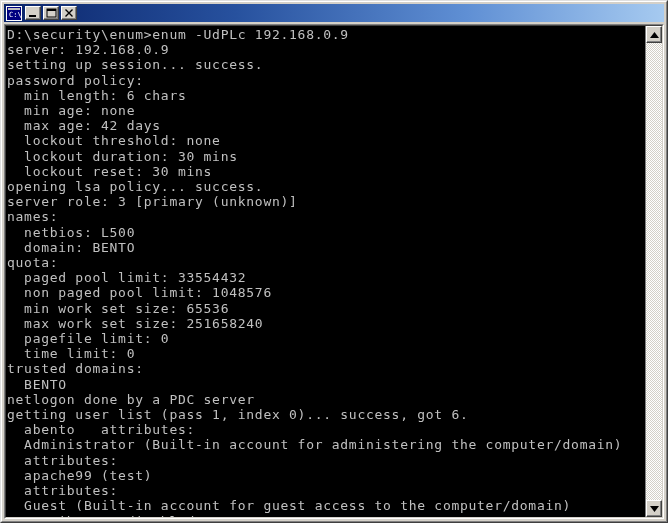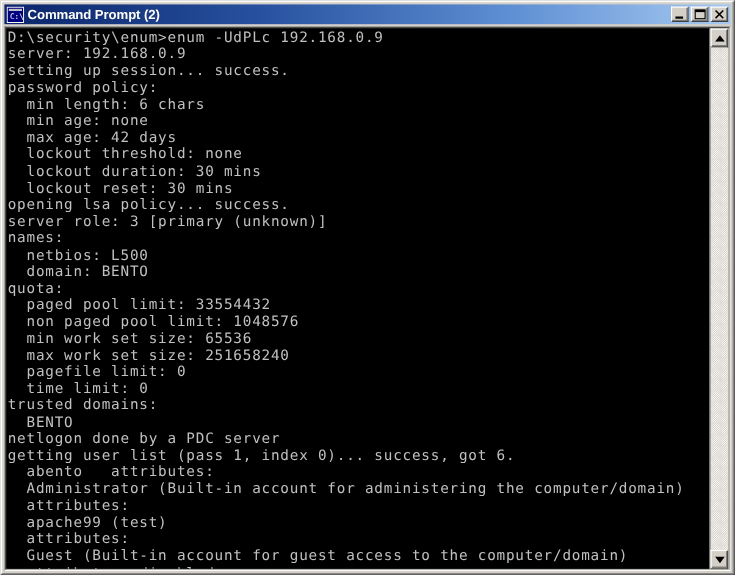--- a/index.html
+++ b/index.html
@@ -175,21 +175,20 @@
 
     <div class="titlebar">
       <div class="title-icon">
         <svg width="16" height="15" viewBox="0 0 16 15">
           <rect x="0" y="0" width="16" height="15" fill="#ffffff"></rect>
           <rect x="1" y="1" width="14" height="13" fill="#000080"></rect>
           <rect x="2" y="2" width="12" height="2" fill="#c0c0c0"></rect>
           <text x="3" y="11" font-family="DejaVu Sans Mono, monospace" font-size="7" fill="#ffffff">C:\</text>
         </svg>
       </div>
-      <div class="title-text">Command Prompt (2)</div>
       <div class="title-buttons">
         <button class="tbtn" title="Minimize">
           <svg width="14" height="12" viewBox="0 0 14 12">
               <rect x="3" y="8" width="7" height="2" fill="#000000"></rect>
             </svg>
         </button>
         <button class="tbtn" title="Maximize">
           <svg width="14" height="12" viewBox="0 0 14 12">
             <rect x="3" y="2" width="9" height="8" fill="none" stroke="#000000" stroke-width="1"></rect>
             <rect x="3" y="2" width="9" height="2" fill="#000000"></rect>

